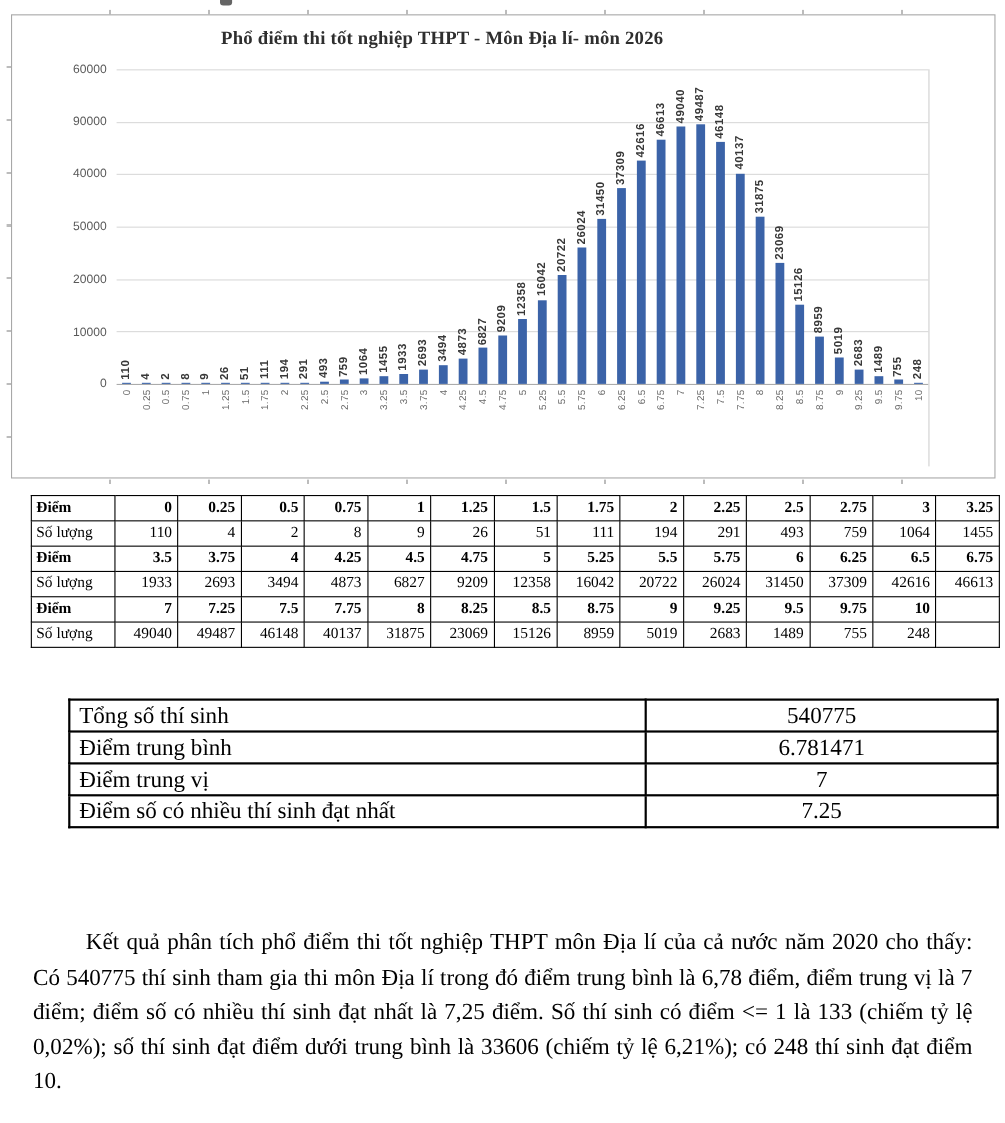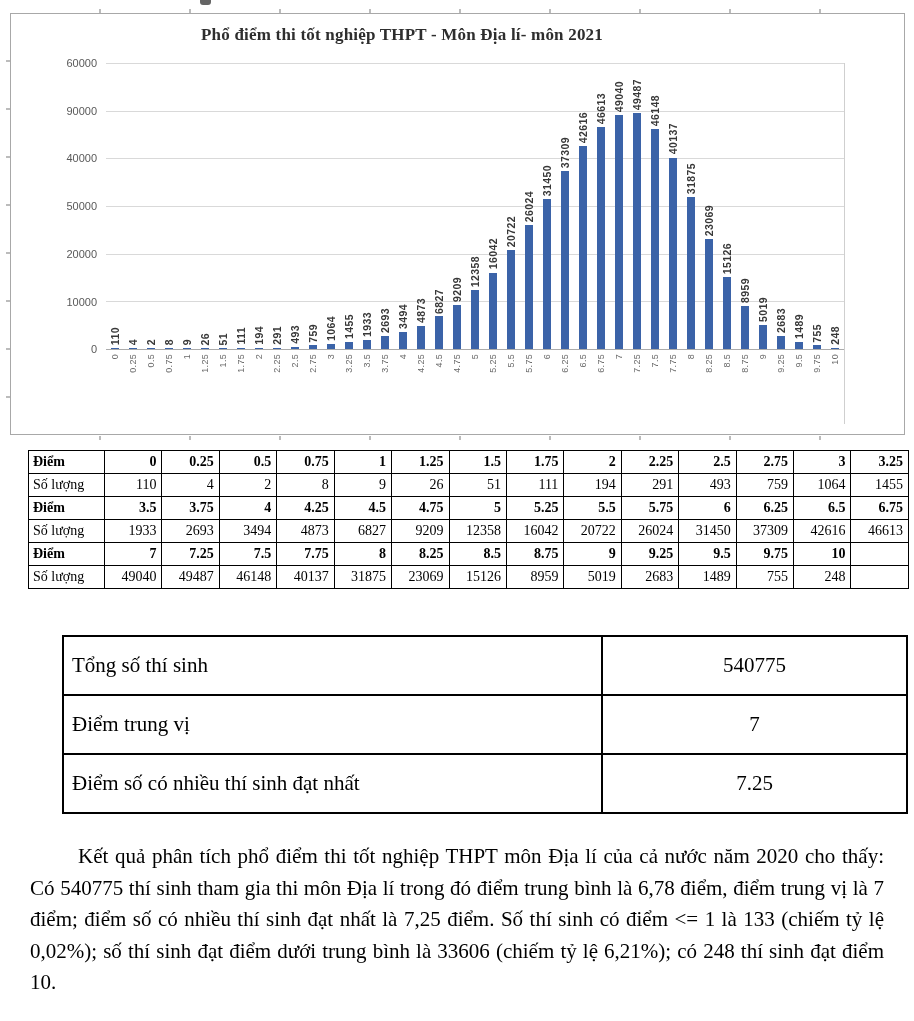--- a/index.html
+++ b/index.html
@@ -53,41 +53,41 @@
   table.freq td{border:1px solid #000;height:22px;padding:0 5px 0 4px;overflow:hidden;white-space:nowrap;}
   table.freq td.lbl{text-align:left;width:66px;}
   table.freq td.num{text-align:right;}
   table.freq tr.bold td{font-weight:bold;}
 
   
   table.summary{
     position:absolute;left:62px;top:635px;width:846px;border-collapse:collapse;table-layout:fixed;
     font-size:21px;font-family:"Liberation Serif", serif;
   }
-  table.summary td{border:2px solid #000;height:23.5px;padding:16px;}
+  table.summary td{border:2px solid #000;height:23.5px;padding:1px;}
   table.summary td.lbl{width:513px;text-align:left;padding-left:8px;}
   table.summary td.val{text-align:center;}
 
   
   .para{
     position:absolute;left:30px;top:841px;width:854px;
     font-size:21px;line-height:31.5px;text-align:justify;text-indent:48px;color:#000;
     font-family:"Liberation Serif", serif;
   }
 </style>
 </head>
 <body>
 
 <div class="top-artifact"></div>
 
 <div class="chart-frame">
   <div class="ticks-top"></div>
   <div class="ticks-bottom"></div>
   <div class="ticks-left"></div>
-  <div class="chart-title">Phổ điểm thi tốt nghiệp THPT - Môn Địa lí- môn 2021</div>
+  <div class="chart-title">Phổ điểm thi tốt nghiệp THPT - Môn Địa lí- môn 2026</div>
   <div id="yaxis">
       <div class="ylab" style="top: 328px;">0</div>
       <div class="ylab" style="top: 281px;">10000</div>
       <div class="ylab" style="top: 232.667px;">20000</div>
       <div class="ylab" style="top: 185px;">50000</div>
       <div class="ylab" style="top: 137.333px;">40000</div>
       <div class="ylab" style="top: 89.6667px;">90000</div>
       <div class="ylab" style="top: 42px;">60000</div>
     </div>
   <div class="plot" id="plot">
@@ -332,20 +332,24 @@
     </tbody>
   </table>
 
 <table class="summary">
     <tbody id="summary-body">
       <tr>
         <td class="lbl">Tổng số thí sinh</td>
         <td class="val">540775</td>
       </tr>
       <tr>
+        <td class="lbl">Điểm trung bình</td>
+        <td class="val">6.781471</td>
+      </tr>
+      <tr>
         <td class="lbl">Điểm trung vị</td>
         <td class="val">7</td>
       </tr>
       <tr>
         <td class="lbl">Điểm số có nhiều thí sinh đạt nhất</td>
         <td class="val">7.25</td>
       </tr>
     </tbody>
   </table>
 

